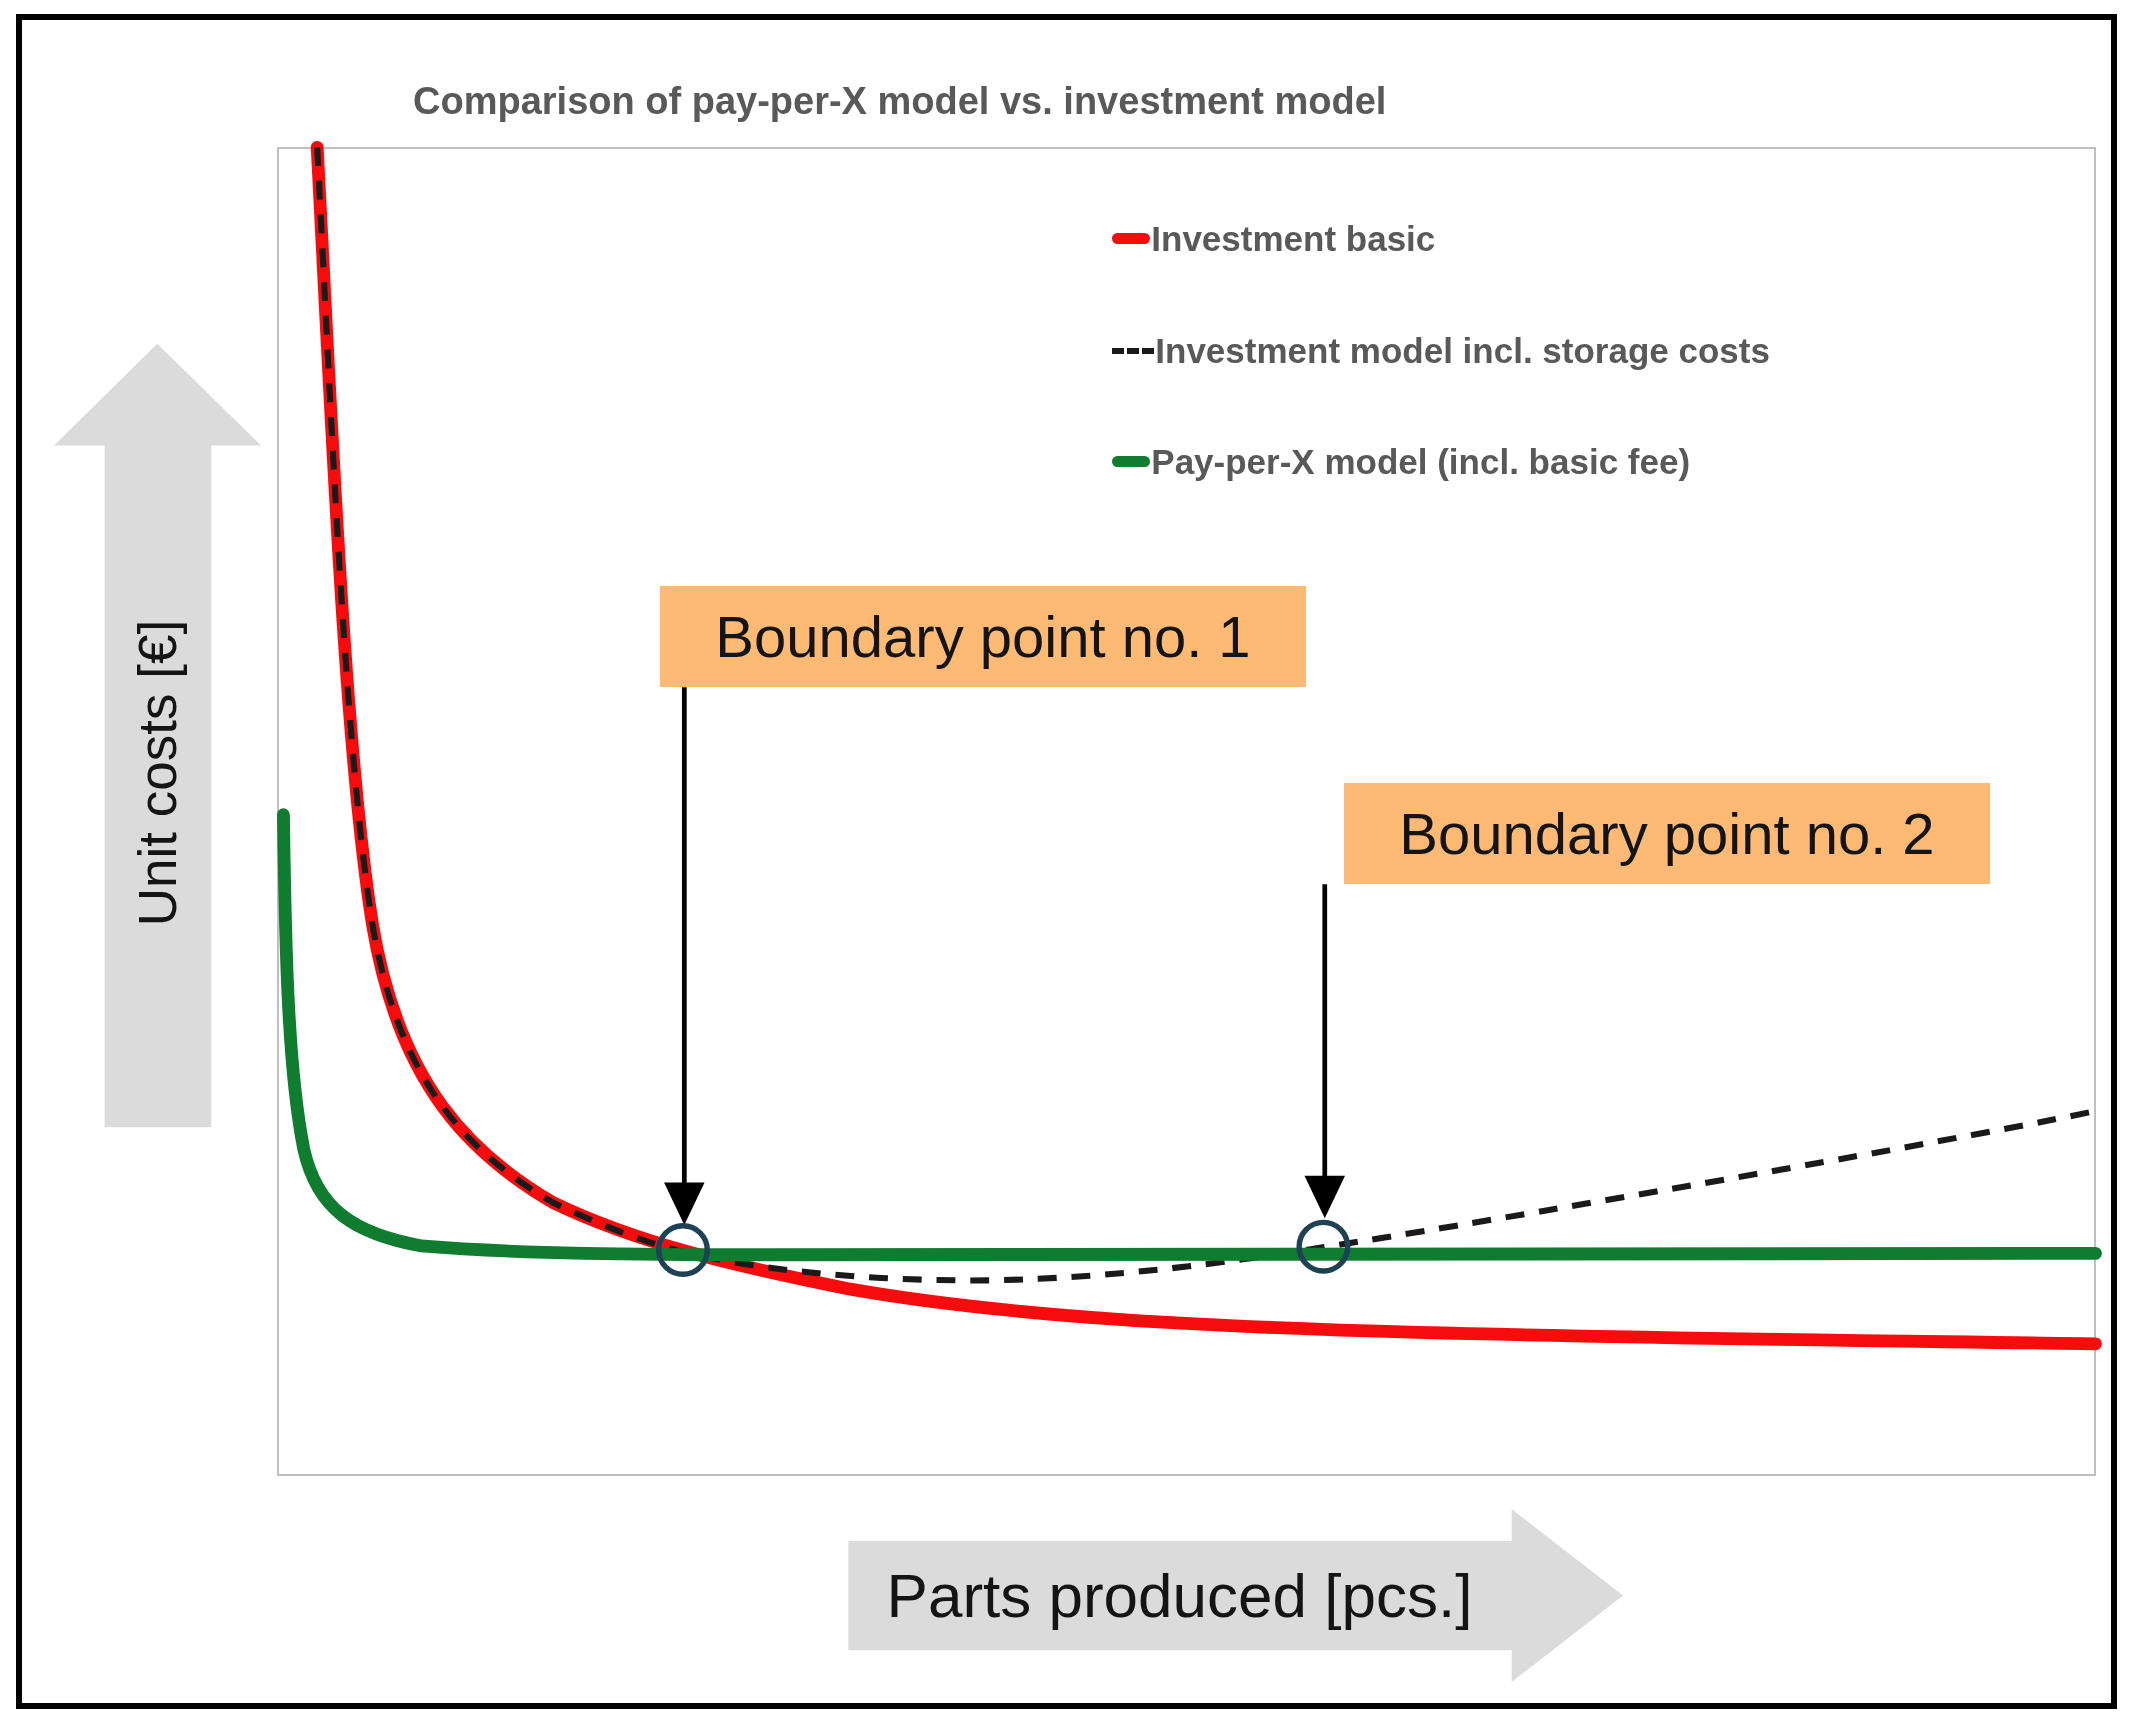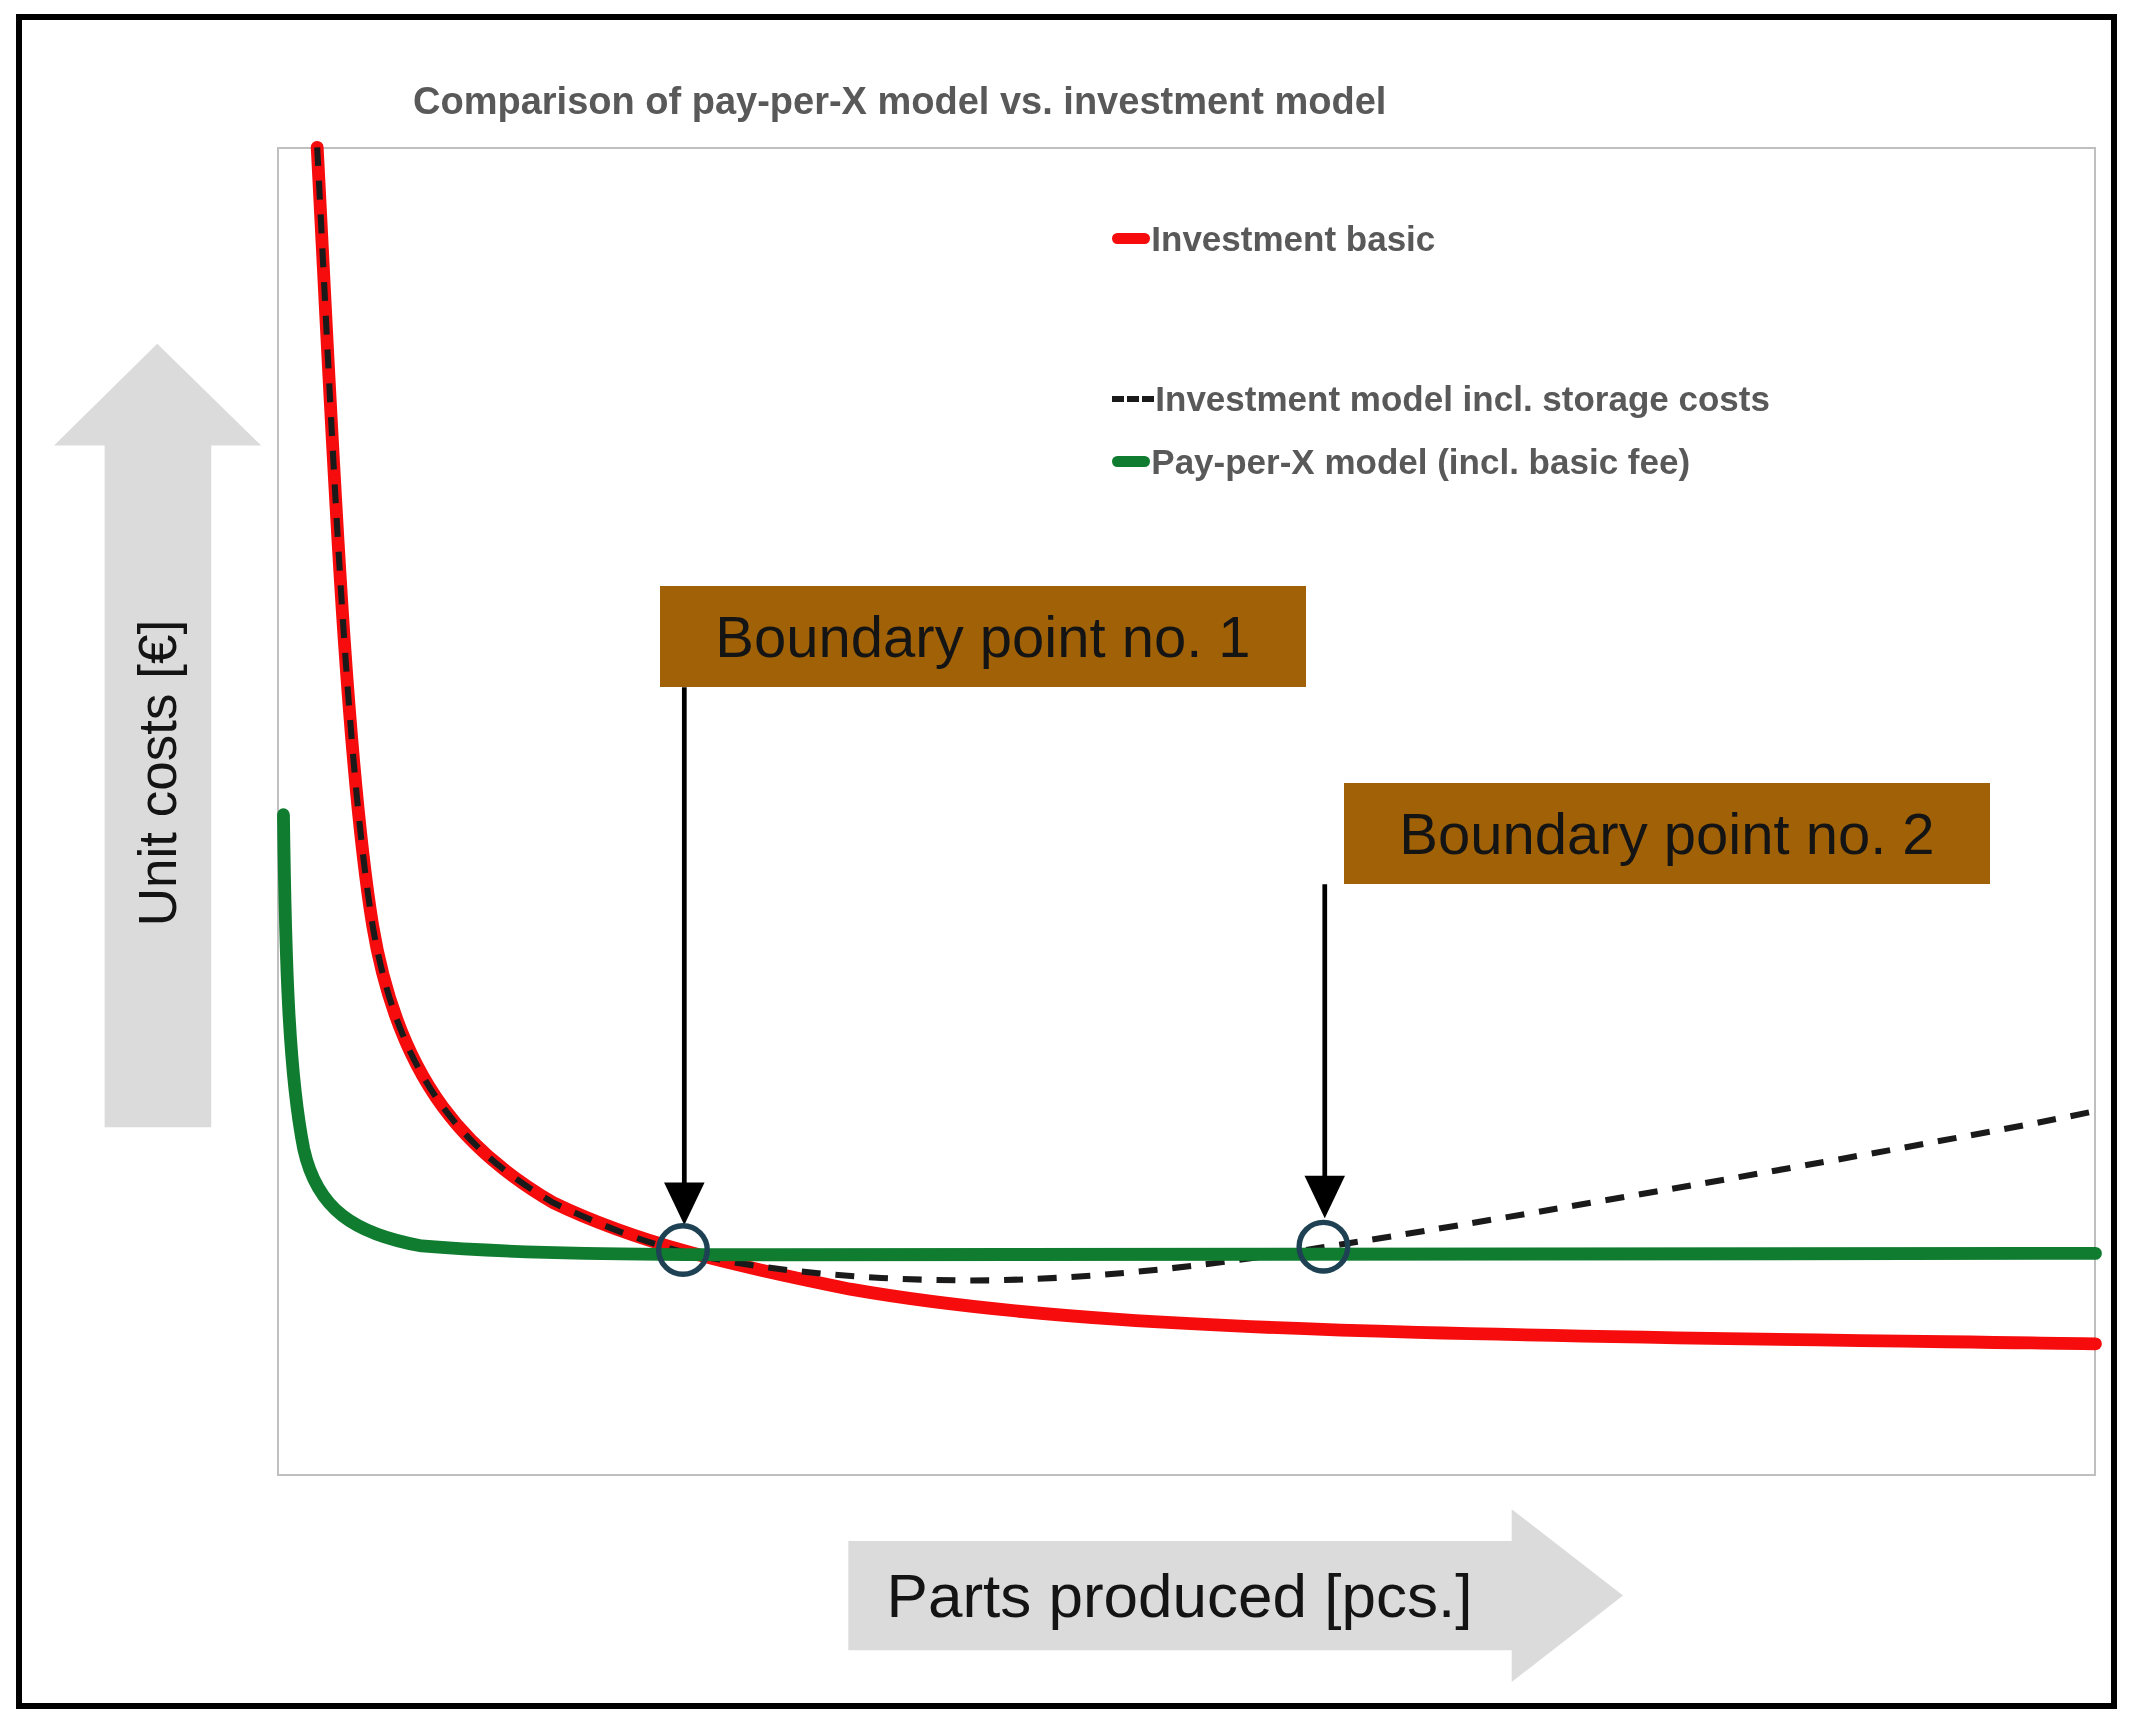--- a/index.html
+++ b/index.html
@@ -9,28 +9,28 @@
   .title{position:absolute;left:413px;top:80px;font-size:38px;font-weight:bold;color:#595959;letter-spacing:0px;white-space:nowrap;}
   .plot{position:absolute;left:277px;top:147px;width:1819px;height:1329px;border:2px solid #BFBFBF;box-sizing:border-box;background:#ffffff;}
   svg.layer{position:absolute;left:0;top:0;width:2140px;height:1728px;}
   .ylabel{position:absolute;left:-213px;top:736px;width:742px;height:74px;line-height:74px;
           text-align:center;font-size:53px;color:#141414;transform:rotate(-90deg);white-space:nowrap;}
   .xlabel{position:absolute;left:848px;top:1541px;width:663px;height:132px;line-height:109px;
           text-align:center;font-size:62px;color:#141414;white-space:nowrap;}
   .legend{position:absolute;left:1112px;top:215px;}
   .legend-row{position:absolute;left:0;height:47px;display:flex;align-items:center;white-space:nowrap;}
   .legend-row.r1{top:0px;}
-  .legend-row.r2{top:112px;margin-top:48px;}
+  .legend-row.r2{top:112px;}
   .legend-row.r3{top:223px;}
   .lg-text{font-size:35px;font-weight:bold;color:#595959;}
   .mark-solid{display:inline-block;width:38px;height:11.5px;border-radius:5.4px;margin-right:1.3px;}
   .mark-red{background:#f60c0c;}
   .mark-green{background:#0f7c2f;}
   .mark-dash{display:inline-block;width:42px;height:0;border-top:6.7px dashed #1a1a1a;margin-right:1.3px;}
-  .callout{position:absolute;width:646px;height:101px;background:#a16207;color:#141414;
+  .callout{position:absolute;width:646px;height:101px;background:#fdba74;color:#141414;
            font-size:58px;text-align:center;line-height:101px;white-space:nowrap;}
   .callout.c1{left:660px;top:586px;}
   .callout.c2{left:1328px;top:783px;margin-left:16px;}
 </style>
 </head>
 <body>
 
 <div class="canvas">
 
   <div class="frame"></div>

